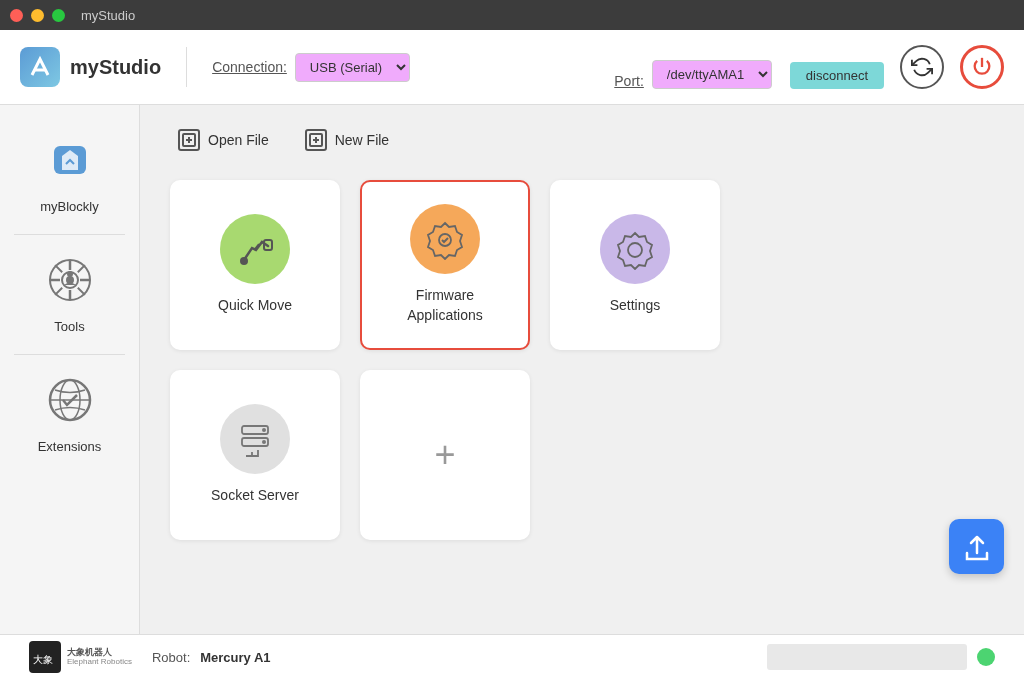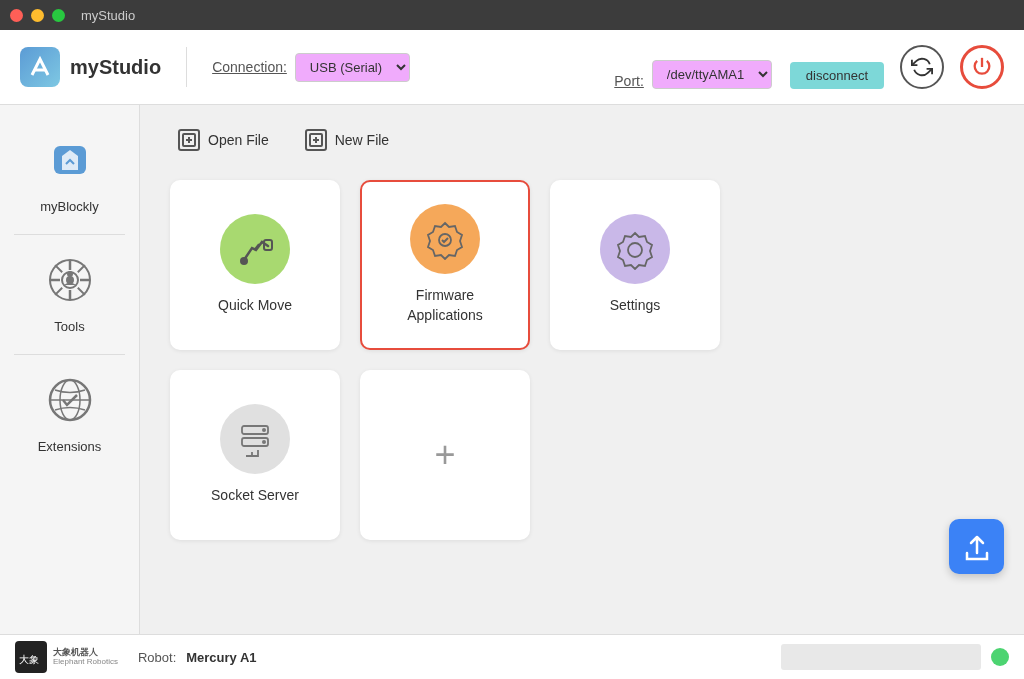--- a/index.html
+++ b/index.html
@@ -285,21 +285,21 @@
       cursor: pointer;
       box-shadow: 0 3px 8px rgba(0,0,0,0.2);
     }
 
     
     .footer {
       background: #ffffff;
       height: 45px;
       display: flex;
       align-items: center;
-      padding: 0 15px;
+      padding: 0 29px;
       border-top: 1px solid #ddd;
       gap: 10px;
       flex-shrink: 0;
     }
     .footer-logo {
       display: flex;
       align-items: center;
       gap: 6px;
     }
     .footer-robot-label {

